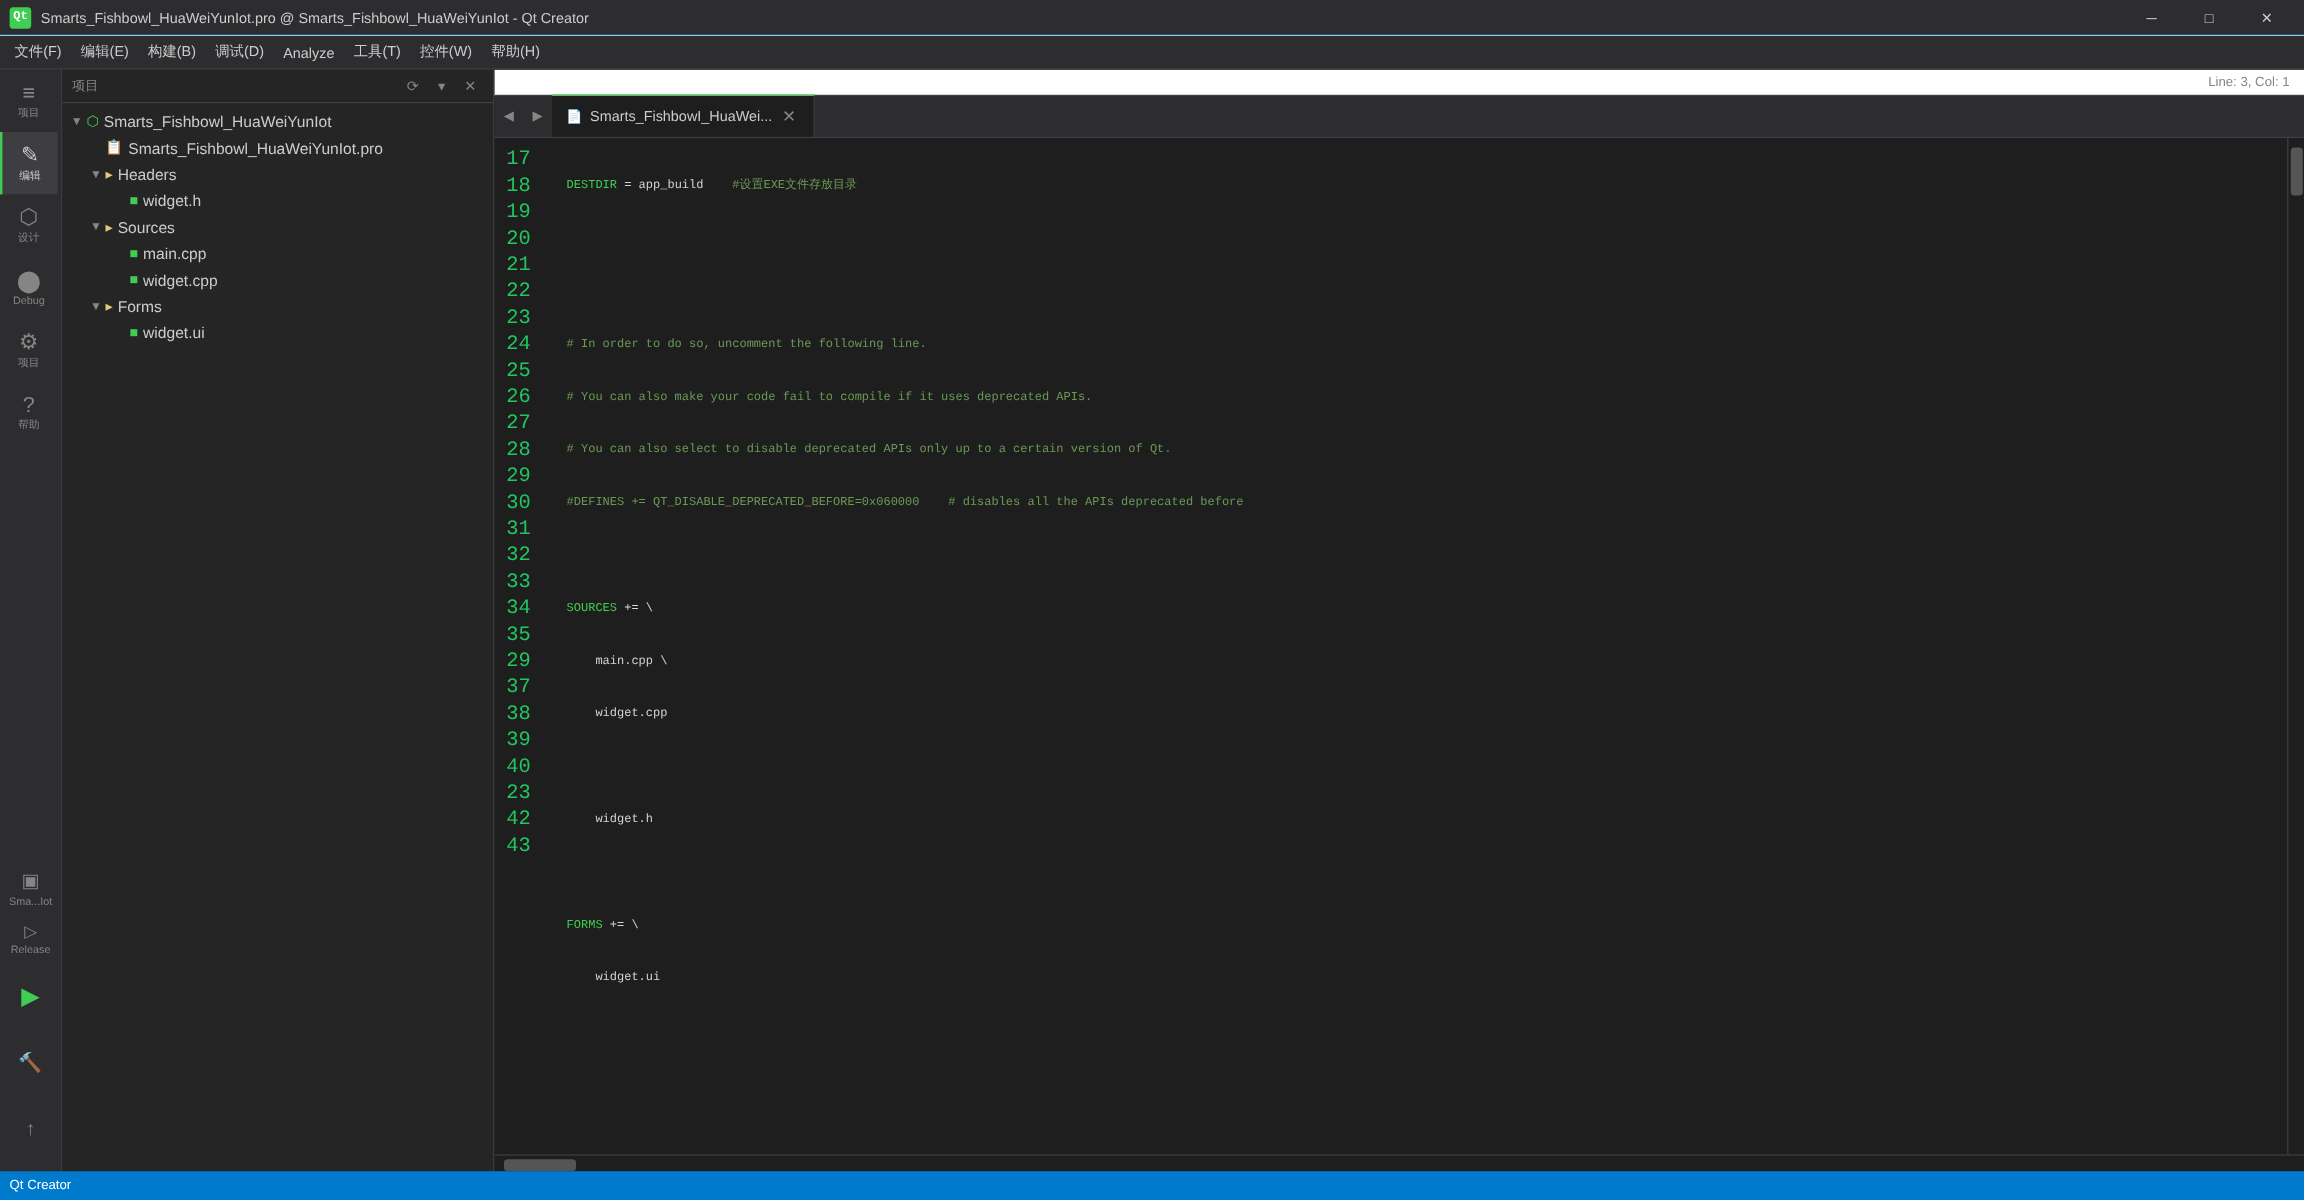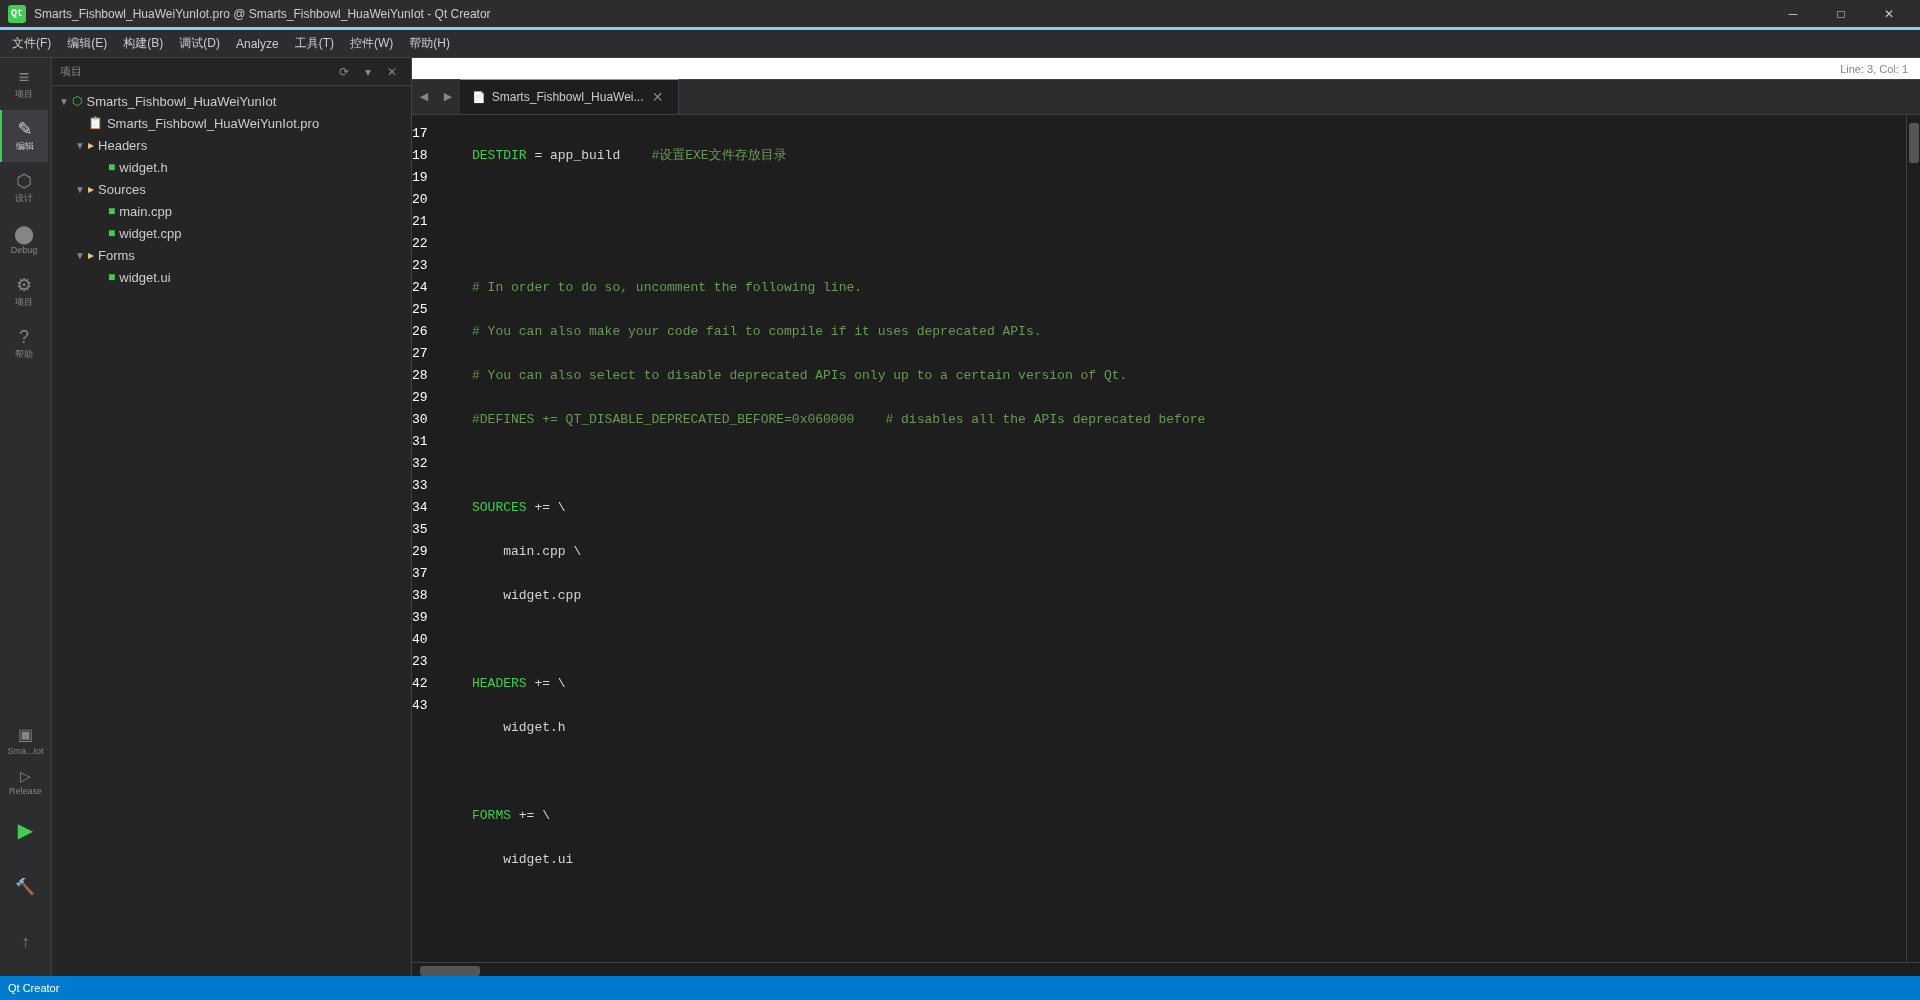--- a/index.html
+++ b/index.html
@@ -14,21 +14,21 @@
       flex-direction: column;
     }
 
     
     #title-bar {
       background: #2d2d30;
       height: 30px;
       display: flex;
       align-items: center;
       padding: 0 8px;
-      border-bottom: 3px solid #7dd3fc;
+      border-bottom: 1px solid #7dd3fc;
       flex-shrink: 0;
     }
     #title-bar .qt-logo {
       width: 18px;
       height: 18px;
       background: #41cd52;
       border-radius: 3px;
       display: flex;
       align-items: center;
       justify-content: center;
@@ -204,34 +204,34 @@
       height: 16px;
       display: flex;
       align-items: center;
       justify-content: center;
       border-radius: 3px;
     }
     #line-numbers {
       width: 52px;
       background: #1e1e1e;
       padding: 8px 0;
-      text-align: left;
+      text-align: center;
       padding-right: 12px;
-      font-size: 13px;
+      font-size: 17px;
       line-height: 22px;
-      color: #ffffff;
+      color: #22c55e;
       user-select: none;
       flex-shrink: 0;
       overflow: hidden;
     }
     #code-content {
       flex: 1;
       padding: 8px 0 8px 8px;
       overflow: auto;
-      font-size: 13px;
+      font-size: 10px;
       line-height: 22px;
       white-space: pre;
     }
     #scrollbar-v {
       width: 14px;
       background: #1e1e1e;
       flex-shrink: 0;
     }
 
     
@@ -514,21 +514,20 @@
 <span class="code-line"> </span>
 <span class="code-line"><span class="comment"># In order to do so, uncomment the following line.</span></span>
 <span class="code-line"><span class="comment"># You can also make your code fail to compile if it uses deprecated APIs.</span></span>
 <span class="code-line"><span class="comment"># You can also select to disable deprecated APIs only up to a certain version of Qt.</span></span>
 <span class="code-line"><span class="comment">#DEFINES += QT_DISABLE_DEPRECATED_BEFORE=0x060000    # disables all the APIs deprecated before</span></span>
 <span class="code-line"> </span>
 <span class="code-line"><span class="kw-green">SOURCES</span><span class="plain"> += \</span></span>
 <span class="code-line"><span class="plain">    main.cpp \</span></span>
 <span class="code-line"><span class="plain">    widget.cpp</span></span>
 <span class="code-line"> </span>
-<span class="code-line"><span class="kw-green">HEADERS</span><span class="plain"> += \</span></span>
 <span class="code-line"><span class="plain">    widget.h</span></span>
 <span class="code-line"> </span>
 <span class="code-line"><span class="kw-green">FORMS</span><span class="plain"> += \</span></span>
 <span class="code-line"><span class="plain">    widget.ui</span></span>
 <span class="code-line"> </span>
 
 
 
 
 

